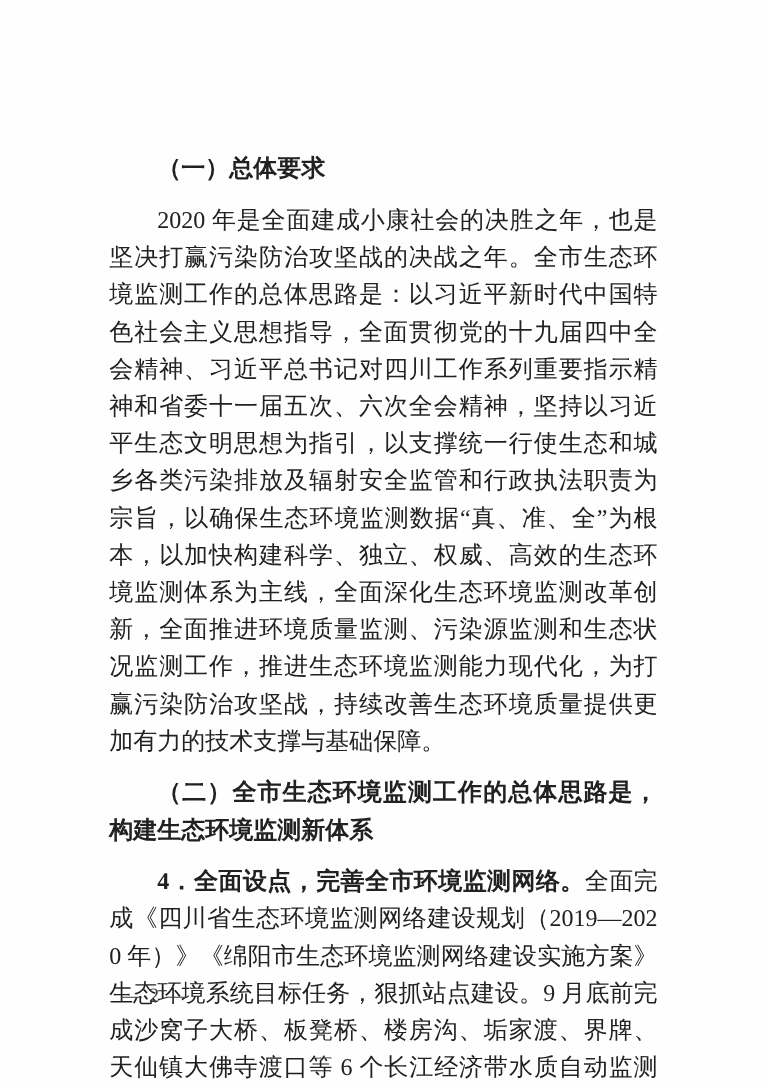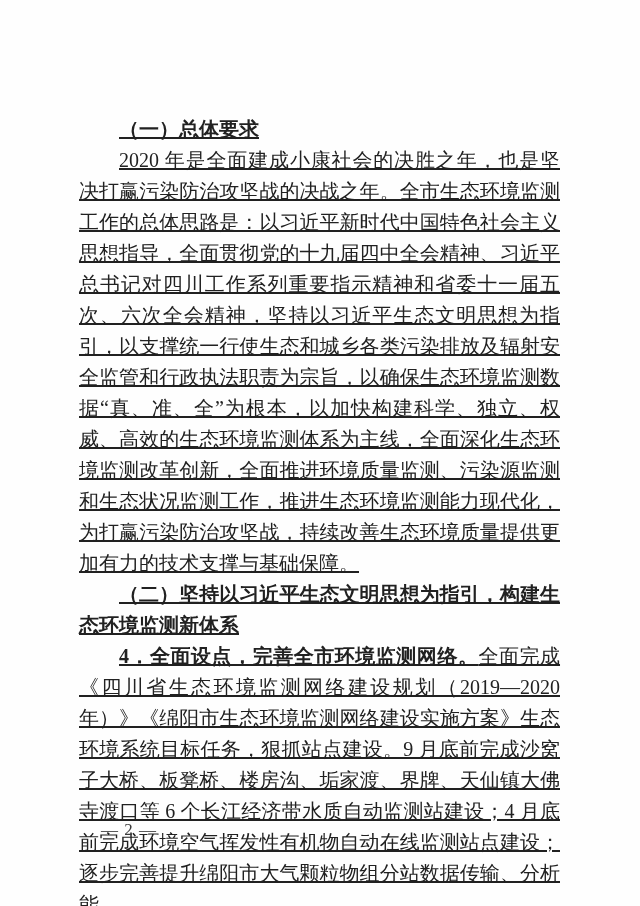--- a/index.html
+++ b/index.html
@@ -21,27 +21,26 @@
     left: 79px;
     top: 114px;
     width: 481px;
     font-size: 20px;
     line-height: 31px;
     text-align: justify;
     text-justify: inter-ideograph;
   }
   .content h3,
   .content p {
-    margin: 0;
+    margin: 12px;
     padding: 0;
     font-size: 20px;
     font-weight: normal;
     text-indent: 2em;
     word-break: break-all;
-    text-decoration: underline;
   }
   .content h3 {
     font-weight: bold;
   }
   .lead-bold {
     font-weight: bold;
   }
   .page-number {
     position: absolute;
     left: 101px;
@@ -53,17 +52,17 @@
     text-align: left;
   }
 </style>
 </head>
 <body>
 
 <div class="page">
   <div class="content">
     <h3>（一）总体要求</h3>
     <p>2020 年是全面建成小康社会的决胜之年，也是坚决打赢污染防治攻坚战的决战之年。全市生态环境监测工作的总体思路是：以习近平新时代中国特色社会主义思想指导，全面贯彻党的十九届四中全会精神、习近平总书记对四川工作系列重要指示精神和省委十一届五次、六次全会精神，坚持以习近平生态文明思想为指引，以支撑统一行使生态和城乡各类污染排放及辐射安全监管和行政执法职责为宗旨，以确保生态环境监测数据“真、准、全”为根本，以加快构建科学、独立、权威、高效的生态环境监测体系为主线，全面深化生态环境监测改革创新，全面推进环境质量监测、污染源监测和生态状况监测工作，推进生态环境监测能力现代化，为打赢污染防治攻坚战，持续改善生态环境质量提供更加有力的技术支撑与基础保障。</p>
-    <h3>（二）坚持以习近平生态文明思想为指引，构建生态环境监测新体系</h3>
+    <h3>（二）全市生态环境监测工作的总体思路是，构建生态环境监测新体系</h3>
     <p><span class="lead-bold">4．全面设点，完善全市环境监测网络。</span><span>全面完成《四川省生态环境监测网络建设规划（2019—2020 年）》《绵阳市生态环境监测网络建设实施方案》生态环境系统目标任务，狠抓站点建设。9 月底前完成沙窝子大桥、板凳桥、楼房沟、垢家渡、界牌、天仙镇大佛寺渡口等 6 个长江经济带水质自动监测站建设；4 月底前完成环境空气挥发性有机物自动在线监测站点建设；逐步完善提升绵阳市大气颗粒物组分站数据传输、分析能</span></p>
   </div>
   <div class="page-number">— 2 —</div>
 </div>
 
 </body></html>

